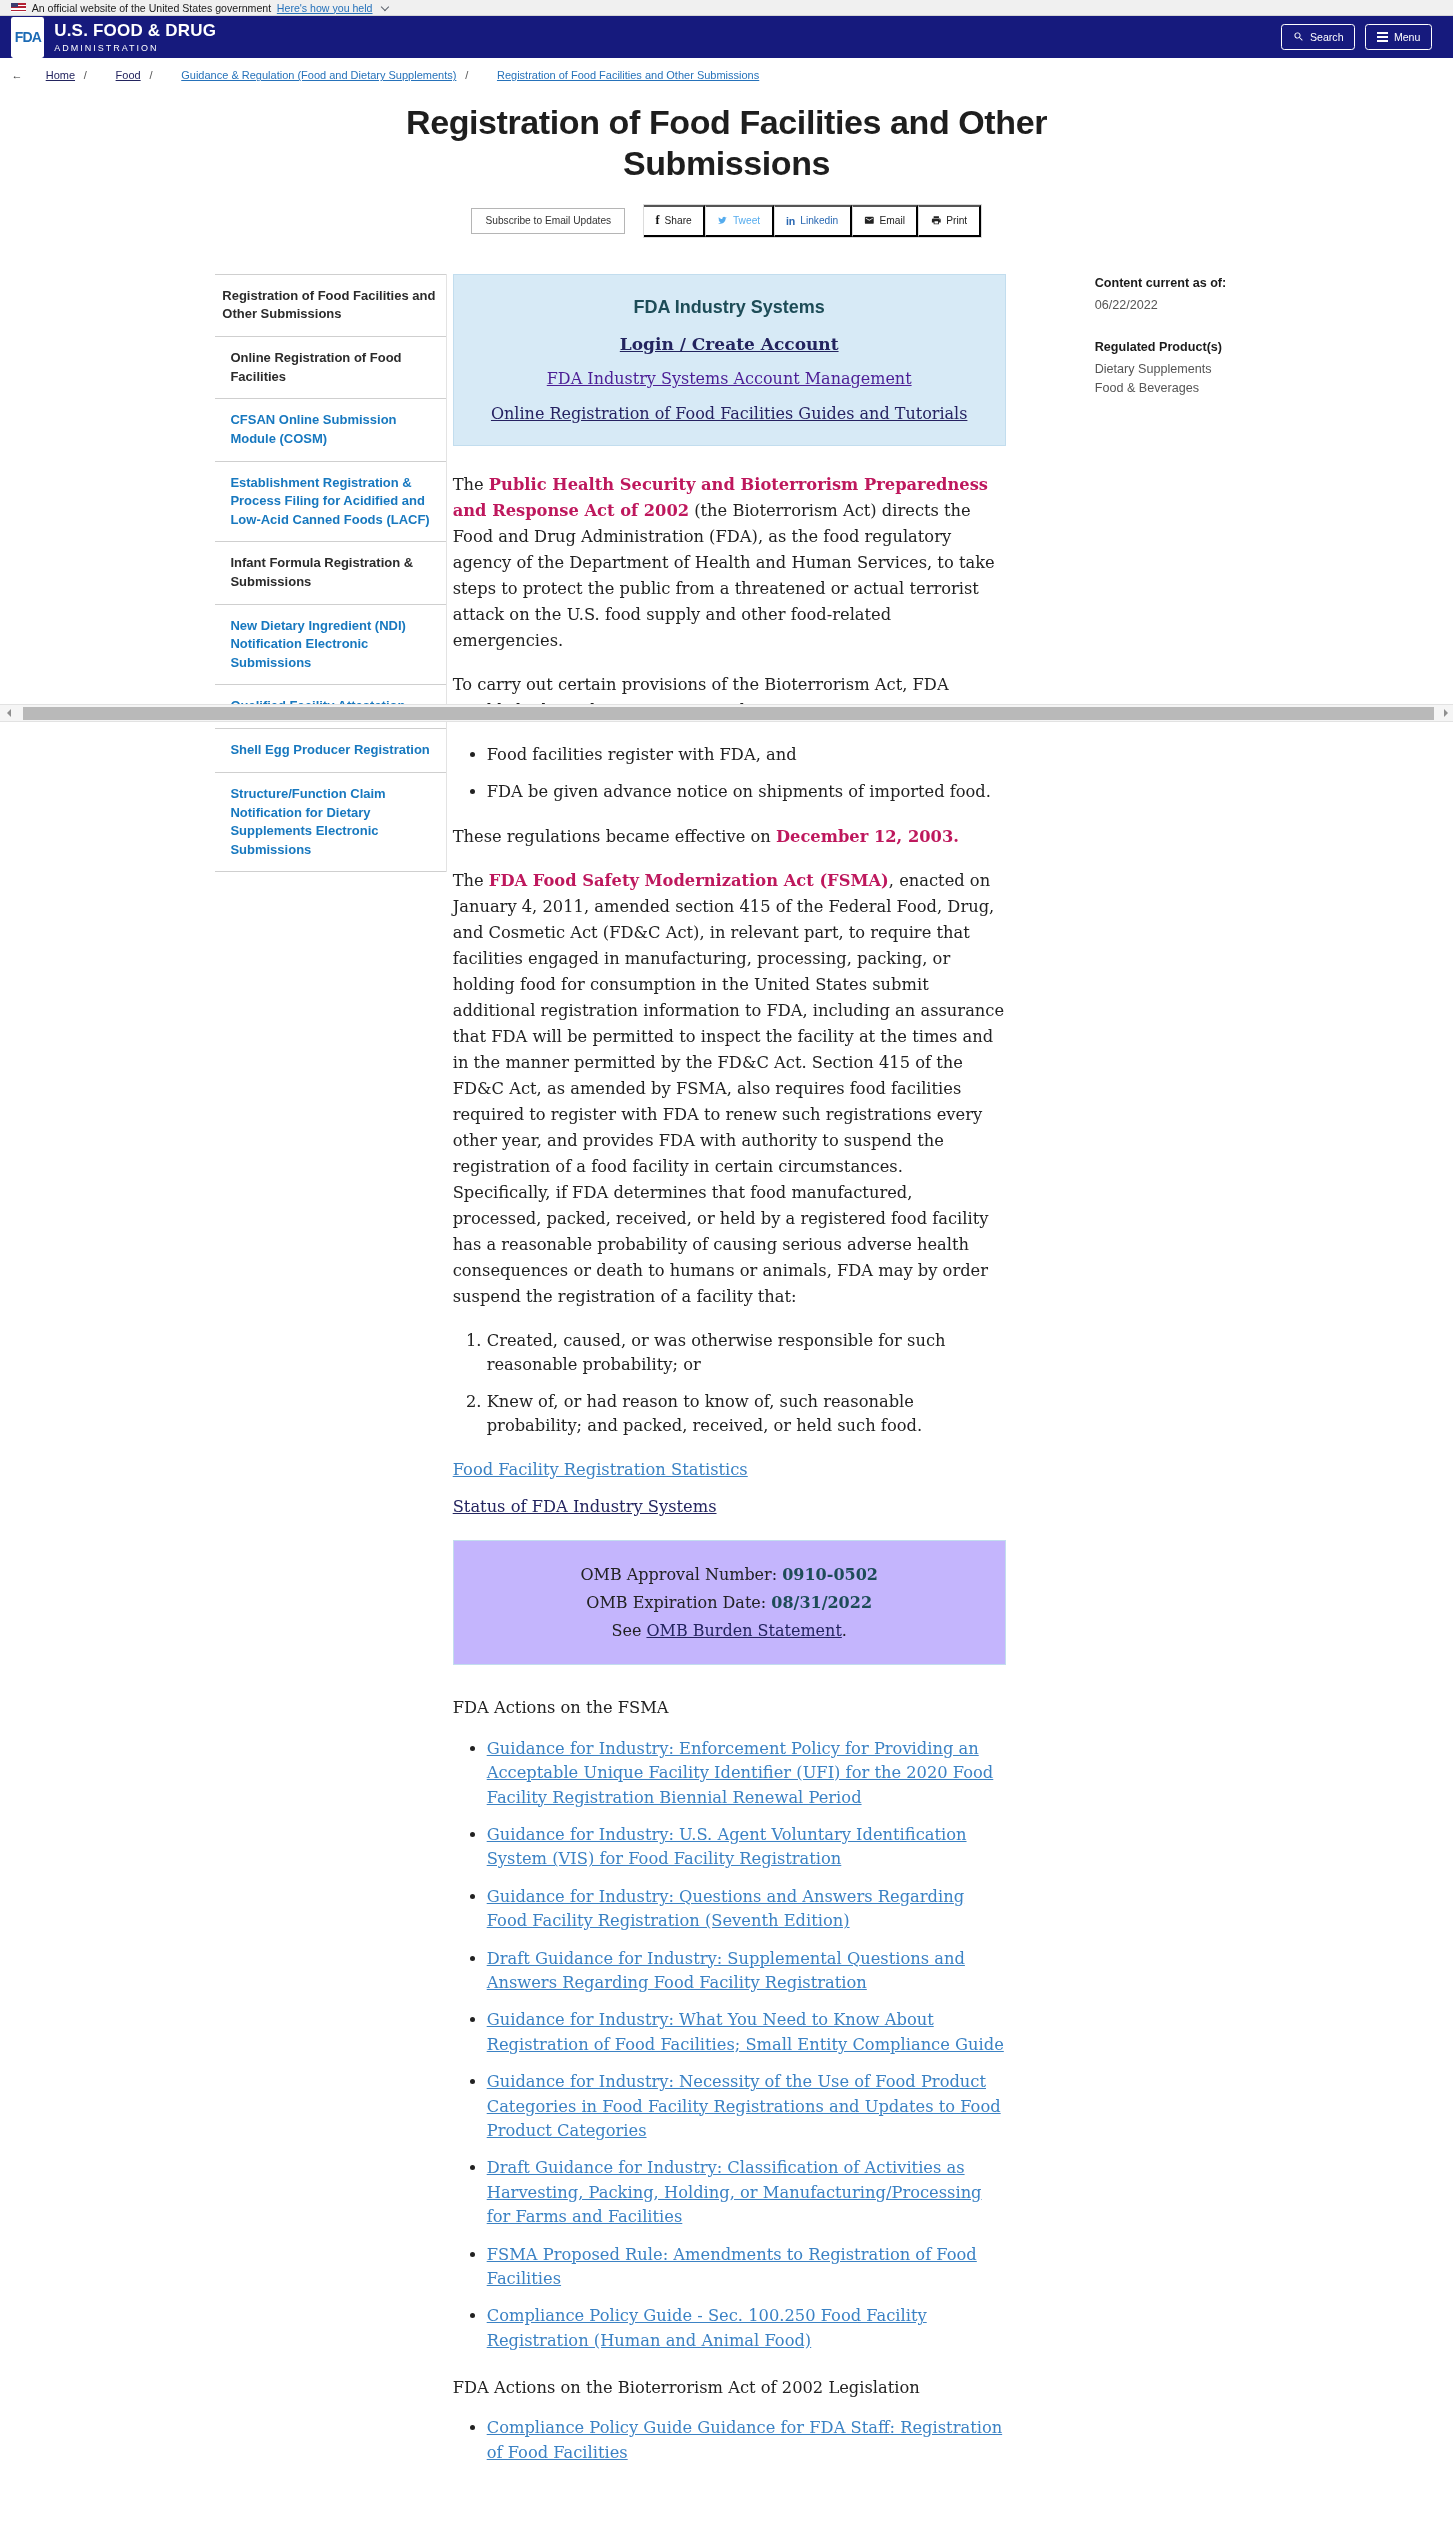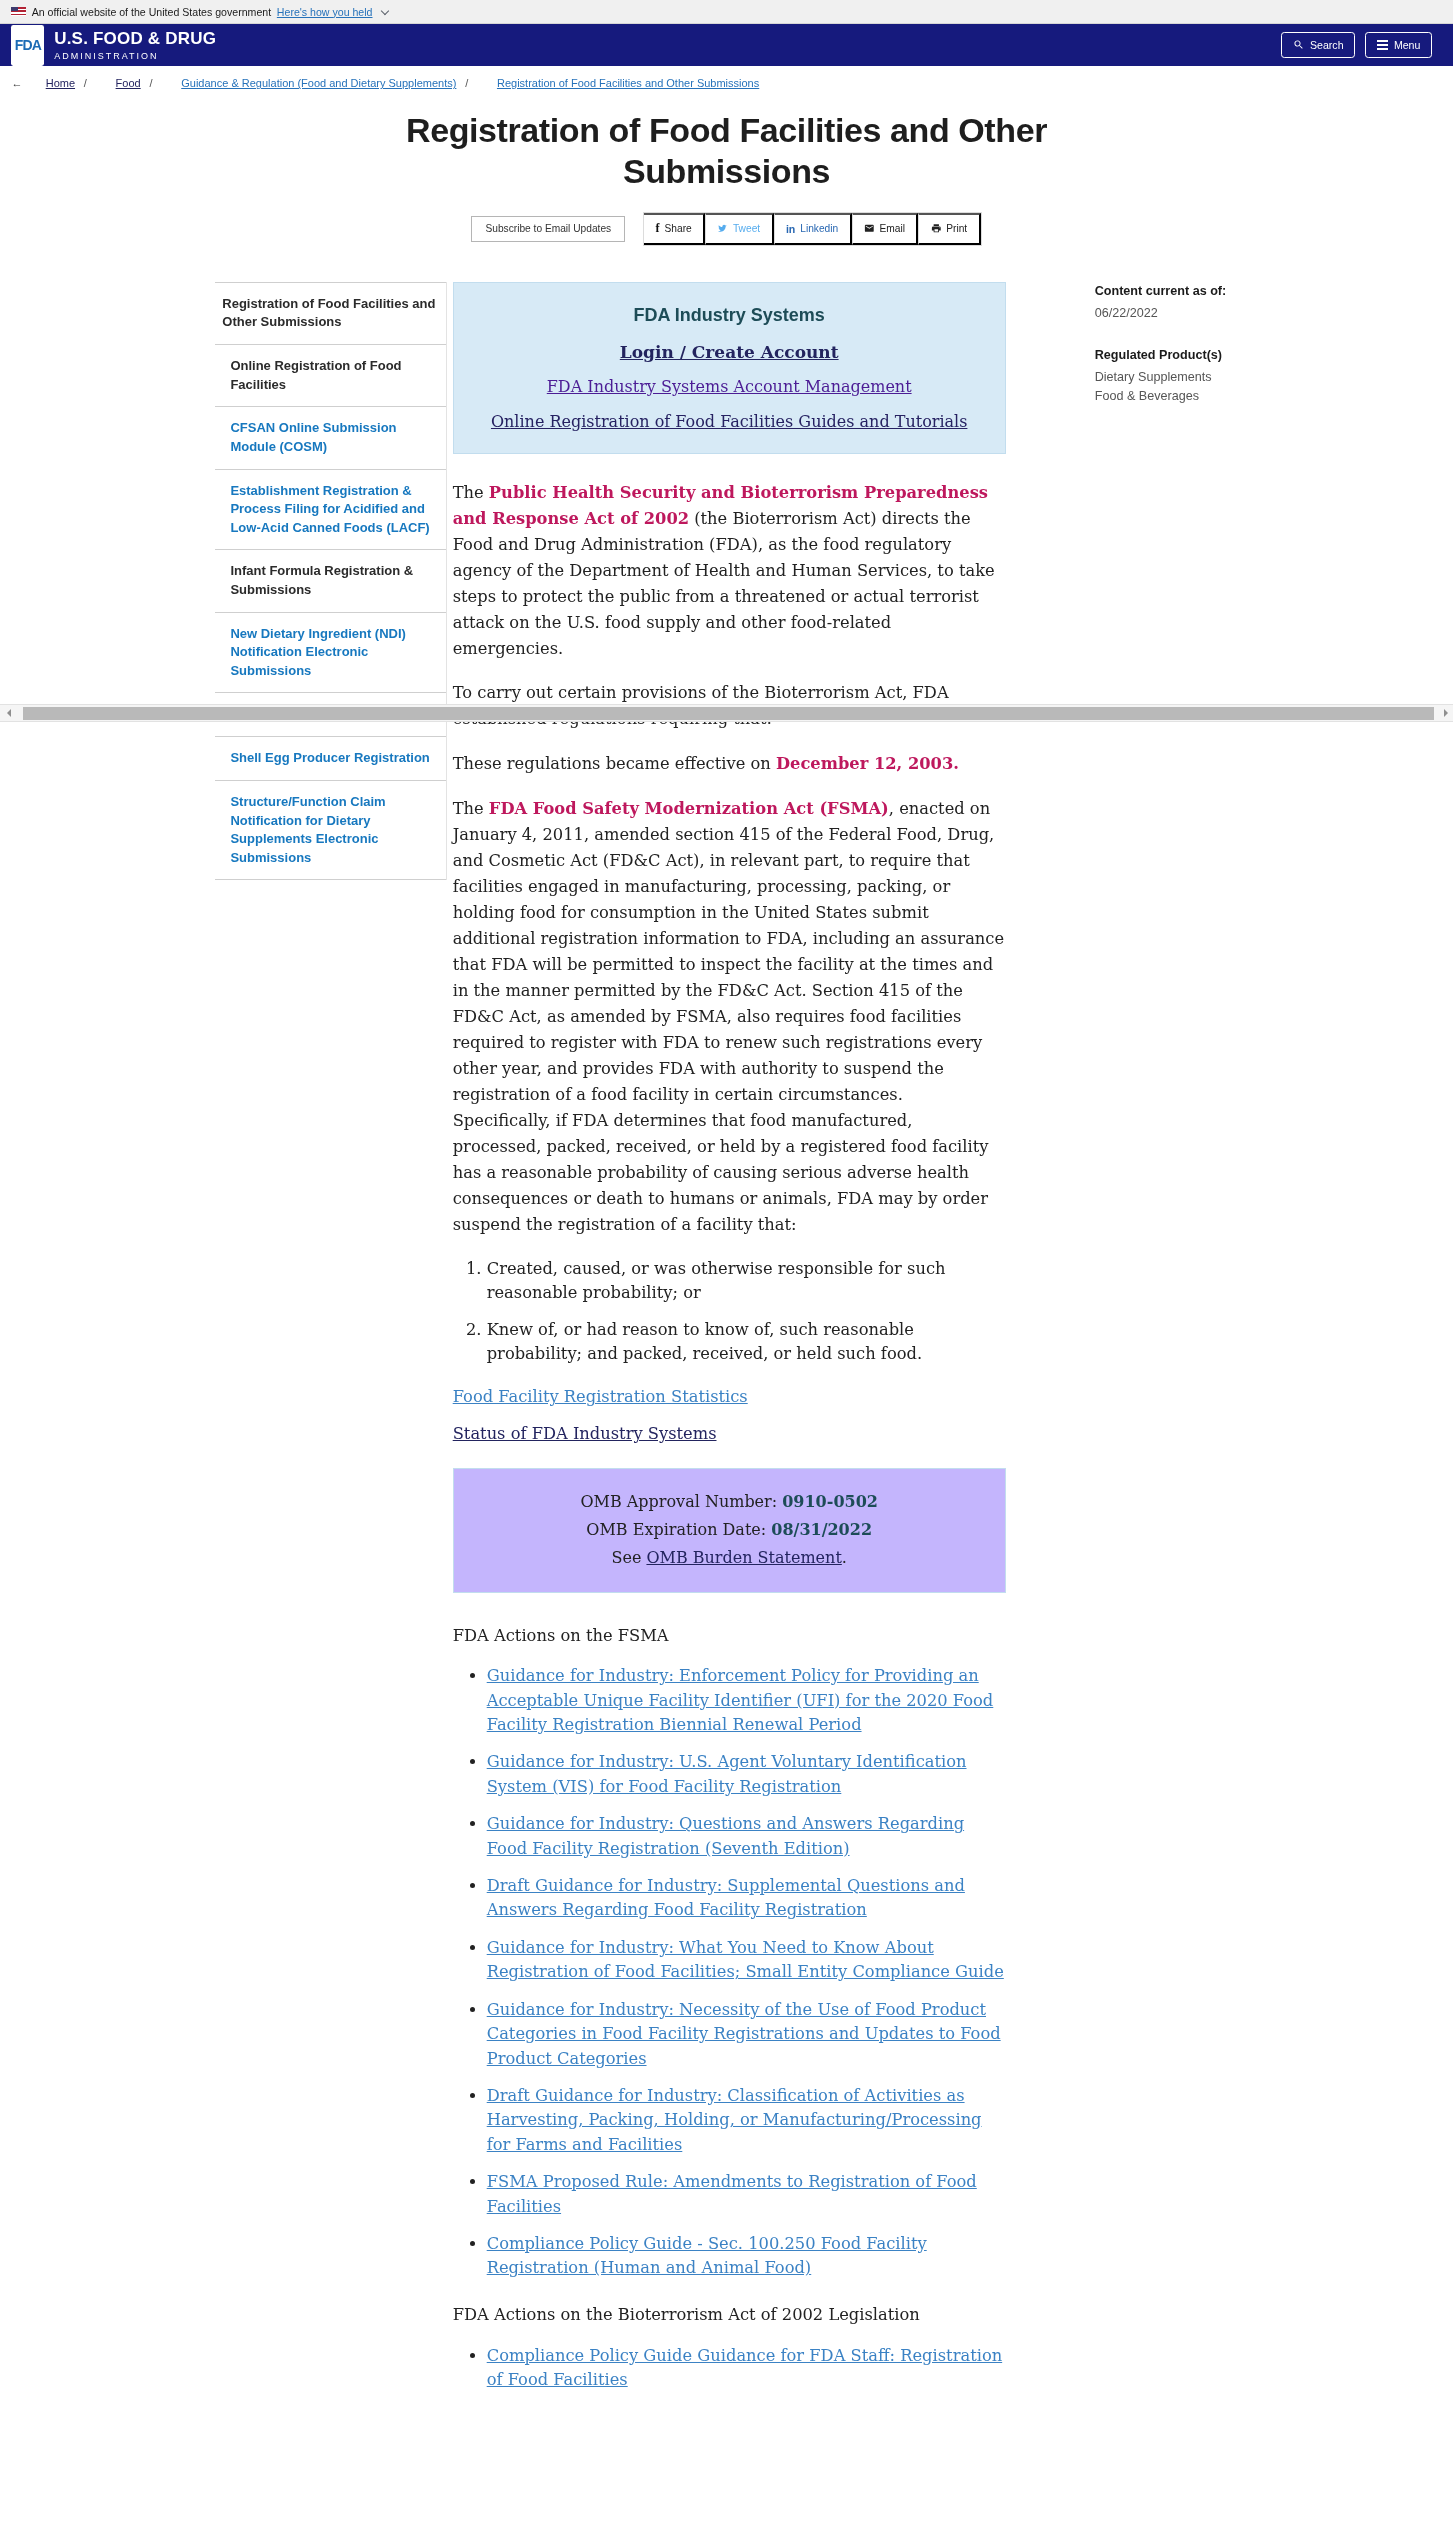--- a/index.html
+++ b/index.html
@@ -1,21 +1,21 @@
 <!DOCTYPE html>
 <html style="font-size:13px"><head>
 <meta charset="utf-8">
 <style>
   * { margin:0; padding:0; box-sizing:border-box; }
   html,body { background:#fff; }
   body { width:1453px; height:2525px; position:relative; overflow:hidden;
          font-family:"Liberation Sans", sans-serif; color:#1f1f1f; }
 
   
-  .gov-banner { height:24px; background:#f0f0f0; border-bottom:0.8px solid #d6d6d6;
+  .gov-banner { height:16px; background:#f0f0f0; border-bottom:0.8px solid #d6d6d6;
     display:flex; align-items:center; padding-left:11.4px; font-size:10.6px; color:#1b1b1b; gap:5.7px; }
   .flag { width:14.6px; height:9.8px; position:relative; background:repeating-linear-gradient(#b22234 0 1.6px,#fff 1.6px 3.3px); }
   .flag::after { content:""; position:absolute; left:0; top:0; width:6.5px; height:4.9px; background:#3c3b6e; }
   .gov-link { color:#2672ba; text-decoration:underline; cursor:pointer; }
   .chev { display:inline-block; width:5.7px; height:5.7px; border-right:1.6px solid #5b616b;
     border-bottom:1.6px solid #5b616b; transform:rotate(45deg) translateY(-1.6px); margin-left:3.3px; }
 
   
   .site-header { height:42px; background:#161a7d; display:flex; align-items:center; padding:0 21px 0 11.4px; }
   .fda-logo-box { width:33px; height:41px; background:#fff; border-radius:2.4px; display:flex;
@@ -210,20 +210,24 @@
       <h3>FDA Industry Systems</h3>
       <a class="ib-login">Login / Create Account</a>
       <a class="ib-mgmt">FDA Industry Systems Account Management</a>
       <a class="ib-guides">Online Registration of Food Facilities Guides and Tutorials</a>
     </div>
 
     <p><span>The </span><b>Public Health Security and Bioterrorism Preparedness and Response Act of 2002</b><span> (the Bioterrorism Act) directs the Food and Drug Administration (FDA), as the food regulatory agency of the Department of Health and Human Services, to take steps to protect the public from a threatened or actual terrorist attack on the U.S. food supply and other food-related emergencies.</span></p>
 
     <p>To carry out certain provisions of the Bioterrorism Act, FDA established regulations requiring that:</p>
 
+    <ul class="plain">
+      <li>Food facilities register with FDA, and</li>
+      <li>FDA be given advance notice on shipments of imported food.</li>
+    </ul>
 
     <p><span>These regulations became effective on </span><b>December 12, 2003.</b></p>
 
     <p><span>The </span><b>FDA Food Safety Modernization Act (FSMA)</b><span>, enacted on January 4, 2011, amended section 415 of the Federal Food, Drug, and Cosmetic Act (FD&amp;C Act), in relevant part, to require that facilities engaged in manufacturing, processing, packing, or holding food for consumption in the United States submit additional registration information to FDA, including an assurance that FDA will be permitted to inspect the facility at the times and in the manner permitted by the FD&amp;C Act. Section 415 of the FD&amp;C Act, as amended by FSMA, also requires food facilities required to register with FDA to renew such registrations every other year, and provides FDA with authority to suspend the registration of a food facility in certain circumstances. Specifically, if FDA determines that food manufactured, processed, packed, received, or held by a registered food facility has a reasonable probability of causing serious adverse health consequences or death to humans or animals, FDA may by order suspend the registration of a facility that:</span></p>
 
     <ol>
       <li>Created, caused, or was otherwise responsible for such reasonable probability; or</li>
       <li>Knew of, or had reason to know of, such reasonable probability; and packed, received, or held such food.</li>
     </ol>
 

